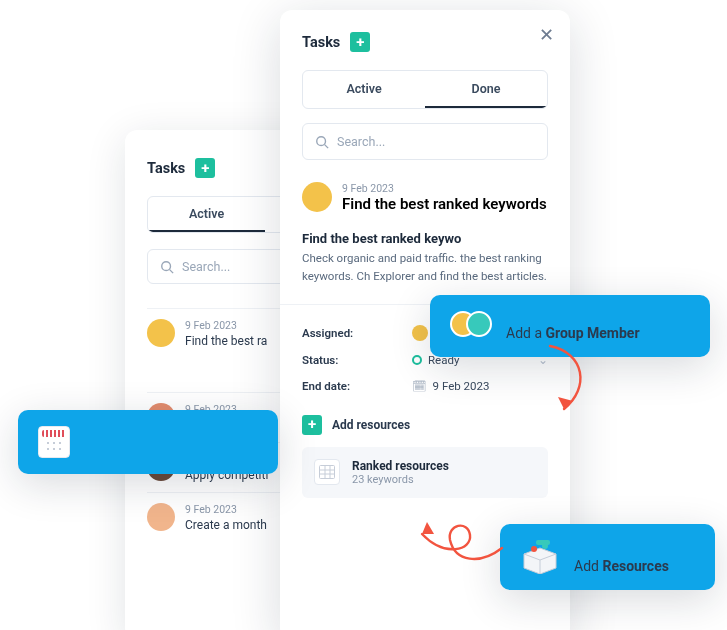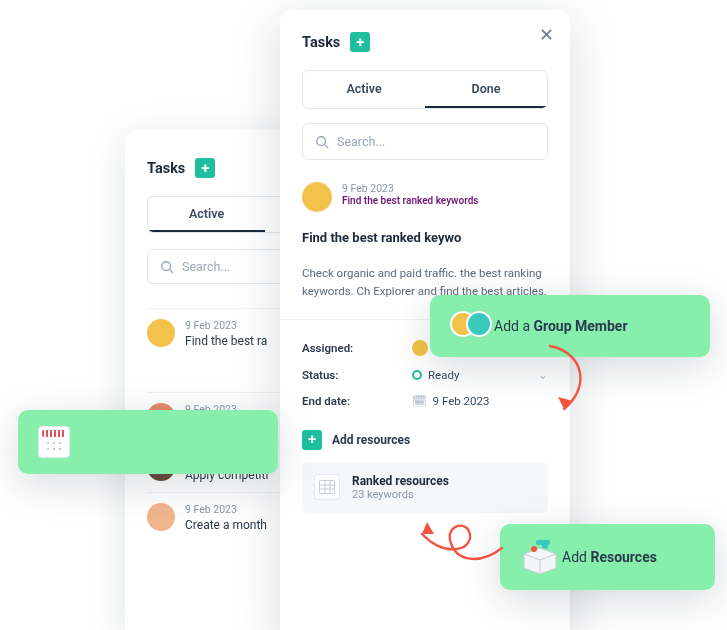--- a/index.html
+++ b/index.html
@@ -143,22 +143,22 @@
     font-size: 12.5px;
     margin-bottom: 22px;
   }
   .selected-task {
     display: flex;
     gap: 10px;
     margin-bottom: 18px;
   }
   .avatar-md { width: 30px; height: 30px; border-radius: 50%; flex-shrink: 0; }
   .selected-task .date { font-size: 10.5px; color: #8a97a9; }
-  .selected-task .title { font-size: 10px; font-weight: 600; color: #701a75; }
-  .detail-title { font-size: 13px; font-weight: 700; margin-bottom: 20px; }
+  .selected-task .title { font-size: 15px; font-weight: 600; color: #000000; }
+  .detail-title { font-size: 13px; font-weight: 700; margin-bottom: 4px; }
   .detail-body  { font-size: 11.5px; color: #5a6a7e; line-height: 1.55; margin-bottom: 18px; }
   .sep { height: 1px; background: #eef1f5; margin: 0 -22px 14px; }
 
   .kv { display: flex; align-items: center; padding: 6px 0; font-size: 11.5px; gap: 30px; }
   .kv .k { width: 80px; color: #2b3a4e; font-weight: 600; }
   .kv .v { flex: 1; display: flex; align-items: center; gap: 6px; color: #3a4a5e; }
   .chev { color: #b8c2d0; font-size: 12px; margin-left: auto; }
   .avatar-xs { width: 16px; height: 16px; border-radius: 50%; }
   .status-dot {
     width: 10px; height: 10px; border: 2px solid #1dbf9e; border-radius: 50%;
@@ -181,26 +181,26 @@
     background: #fff; border: 1px solid #e3e8ef; border-radius: 4px;
     display: grid; place-items: center;
     color: #9aa7b8;
   }
   .resource-card .rt { font-size: 12px; font-weight: 700; }
   .resource-card .rs { font-size: 11px; color: #8a97a9; }
 
   
   .callout {
     position: absolute;
-    background: #86efac;
+    background: #0ea5e9;
     border-radius: 10px;
     box-shadow: 0 10px 40px rgba(20,30,50,.16);
     display: flex;
-    align-items: center;
-    gap: 2px;
+    align-items: flex-end;
+    gap: 14px;
     padding: 16px 20px;
     font-size: 14px;
     color: #2b3a4e;
   }
   .callout strong { font-weight: 700; }
   .callout-date  { left: 18px;  top: 410px; width: 260px; }
   .callout-group { left: 430px; top: 295px; width: 280px; }
   .callout-res   { left: 500px; top: 524px; width: 215px; }
 
   .cal-ic-box {

